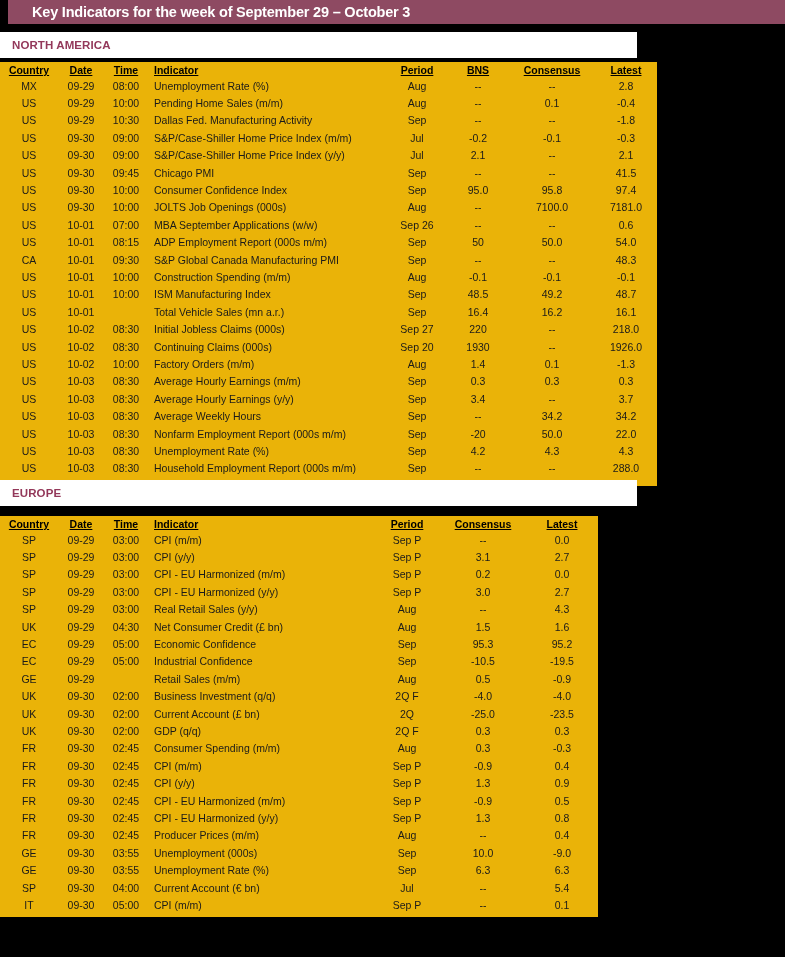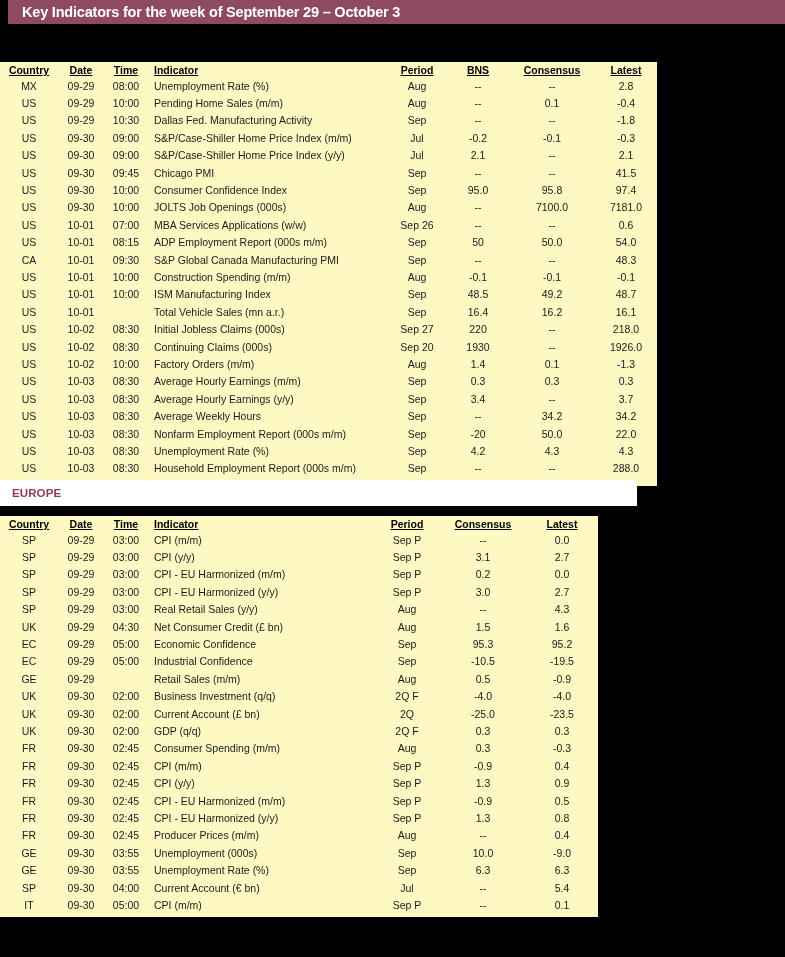--- a/index.html
+++ b/index.html
@@ -29,21 +29,21 @@
     height: 24px;
     background: #8e4a62;
     display: flex;
     align-items: center;
   }
   .title-bar .title-text {
     color: #ffffff;
     font-size: 14.5px;
     font-weight: bold;
     letter-spacing: -0.2px;
-    padding-left: 14px;
+    padding-left: 24px;
     white-space: nowrap;
   }
 
   
   .section-band {
     position: absolute;
     left: 0px;
     background: #ffffff;
     display: flex;
     align-items: center;
@@ -54,21 +54,21 @@
     font-weight: bold;
     letter-spacing: 0.1px;
     padding-left: 12px;
     white-space: nowrap;
   }
 
   
   .table-panel {
     position: absolute;
     left: 0px;
-    background: #fef9c3;
+    background: #eab308;
     overflow: hidden;
   }
   table.ind {
     border-collapse: collapse;
     width: 100%;
     font-size: 10.5px;
     color: #1a1a1a;
     table-layout: fixed;
   }
   table.ind th {
@@ -113,20 +113,23 @@
 </style>
 </head>
 <body>
 
 <div class="page">
 
   <div class="title-bar">
     <span class="title-text">Key Indicators for the week of September 29 – October 3</span>
   </div>
 
+  <div class="section-band" id="band-na" style="top:32px; width:637px; height:26px;">
+    <span class="section-text">NORTH AMERICA</span>
+  </div>
 
   <div class="table-panel" id="panel-na" style="top:62px; width:657px; height:424px;">
     <table class="ind na">
       <thead>
         <tr class="hdr-row">
           <th class="c-country"><span class="hd">Country</span></th>
           <th class="c-date"><span class="hd">Date</span></th>
           <th class="c-time"><span class="hd">Time</span></th>
           <th class="c-ind"><span class="hd">Indicator</span></th>
           <th class="c-period"><span class="hd">Period</span></th>
@@ -213,21 +216,21 @@
             <td class="c-ind">JOLTS Job Openings (000s)</td>
             <td class="c-period">Aug</td>
             <td class="c-bns">--</td>
             <td class="c-cons">7100.0</td>
             <td class="c-latest">7181.0</td>
           </tr>
           <tr>
             <td class="c-country">US</td>
             <td class="c-date">10-01</td>
             <td class="c-time">07:00</td>
-            <td class="c-ind">MBA Services Applications (w/w)</td>
+            <td class="c-ind">MBA September Applications (w/w)</td>
             <td class="c-period">Sep 26</td>
             <td class="c-bns">--</td>
             <td class="c-cons">--</td>
             <td class="c-latest">0.6</td>
           </tr>
           <tr>
             <td class="c-country">US</td>
             <td class="c-date">10-01</td>
             <td class="c-time">08:15</td>
             <td class="c-ind">ADP Employment Report (000s m/m)</td>

